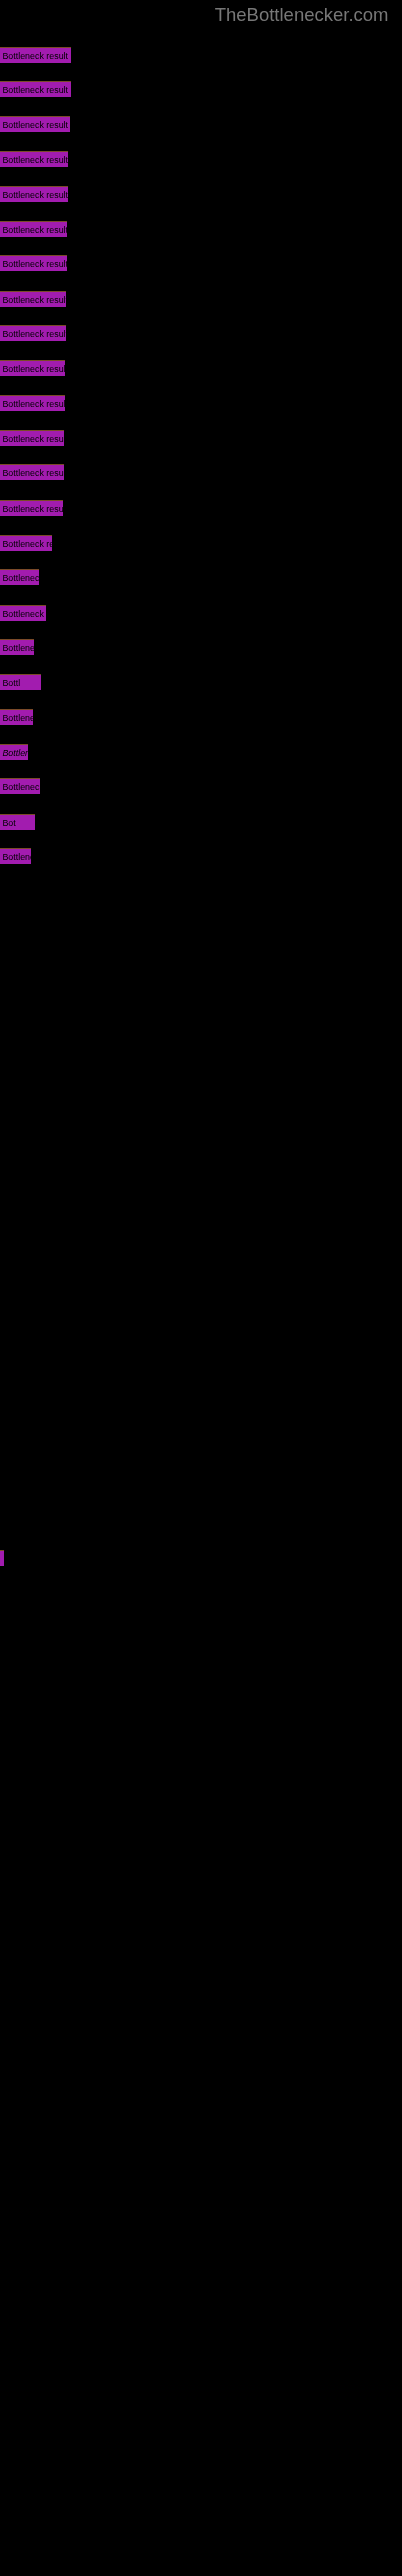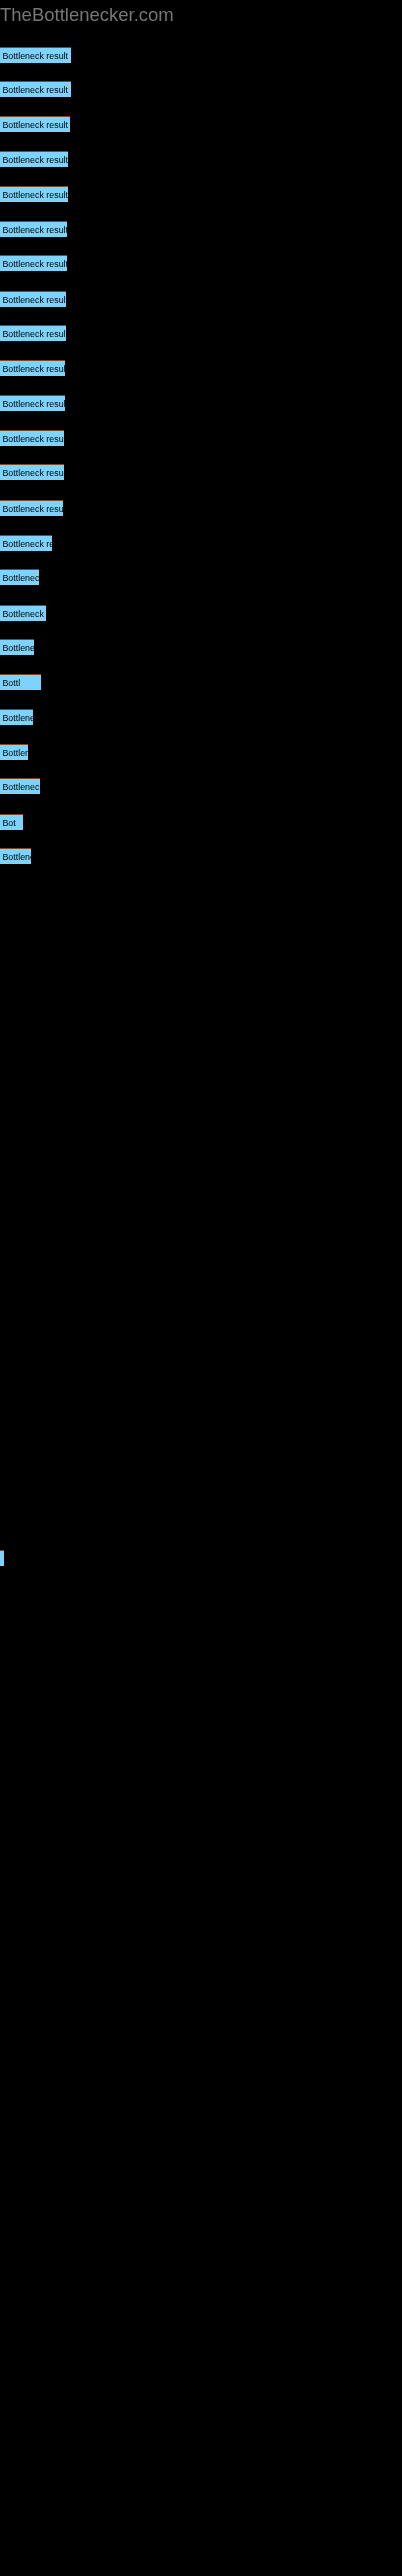--- a/index.html
+++ b/index.html
@@ -15,20 +15,21 @@
     font-family: "Liberation Sans", sans-serif;
   }
 
   .watermark {
     position: absolute;
     top: 0px;
     left: 0px;
     width: 403px;
     height: 29px;
     line-height: 29px;
+    text-align: right;
     padding-right: 14.5px;
     box-sizing: border-box;
     color: #777777;
     font-size: 18.5px;
     font-family: "Liberation Sans", sans-serif;
     letter-spacing: 0px;
     white-space: nowrap;
     user-select: none;
   }
 
@@ -37,21 +38,21 @@
     top: 0;
     left: 0;
     width: 403px;
     height: 2576px;
   }
 
   .bar {
     position: absolute;
     left: 0px;
     height: 16px;
-    background: #7dd3fc;
+    background: #a21caf;
     border-top: 0.8px solid #7A4A28;
     box-sizing: border-box;
     overflow: hidden;
     white-space: nowrap;
   }
 
   .bar-label {
     position: absolute;
     left: 2.4px;
     top: 50%;
@@ -123,27 +124,27 @@
     </div>
     <div class="bar" style="top: 639px; width: 34px; height: 16px;">
       <span class="bar-label">Bottlene</span>
     </div>
     <div class="bar" style="top: 674px; width: 41px; height: 16px;">
       <span class="bar-label">Bottl</span>
     </div>
     <div class="bar" style="top: 709px; width: 33px; height: 16px;">
       <span class="bar-label">Bottlene</span>
     </div>
-    <div class="bar" style="top: 744px; width: 28px; height: 16px;">
+    <div class="bar" style="top: 744px; width: 28px; height: 16px; font-style: italic;">
       <span class="bar-label">Bottler</span>
     </div>
     <div class="bar" style="top: 778px; width: 40px; height: 16px;">
       <span class="bar-label">Bottleneck</span>
     </div>
-    <div class="bar" style="top: 814px; width: 23px; height: 16px;">
+    <div class="bar" style="top: 814px; width: 35px; height: 16px;">
       <span class="bar-label">Bot</span>
     </div>
     <div class="bar" style="top: 848px; width: 31px; height: 16px;">
       <span class="bar-label">Bottlene</span>
     </div>
     <div class="bar" style="top: 1550px; width: 4px; height: 16px;"></div>
   </div>
 
 
 </body></html>

